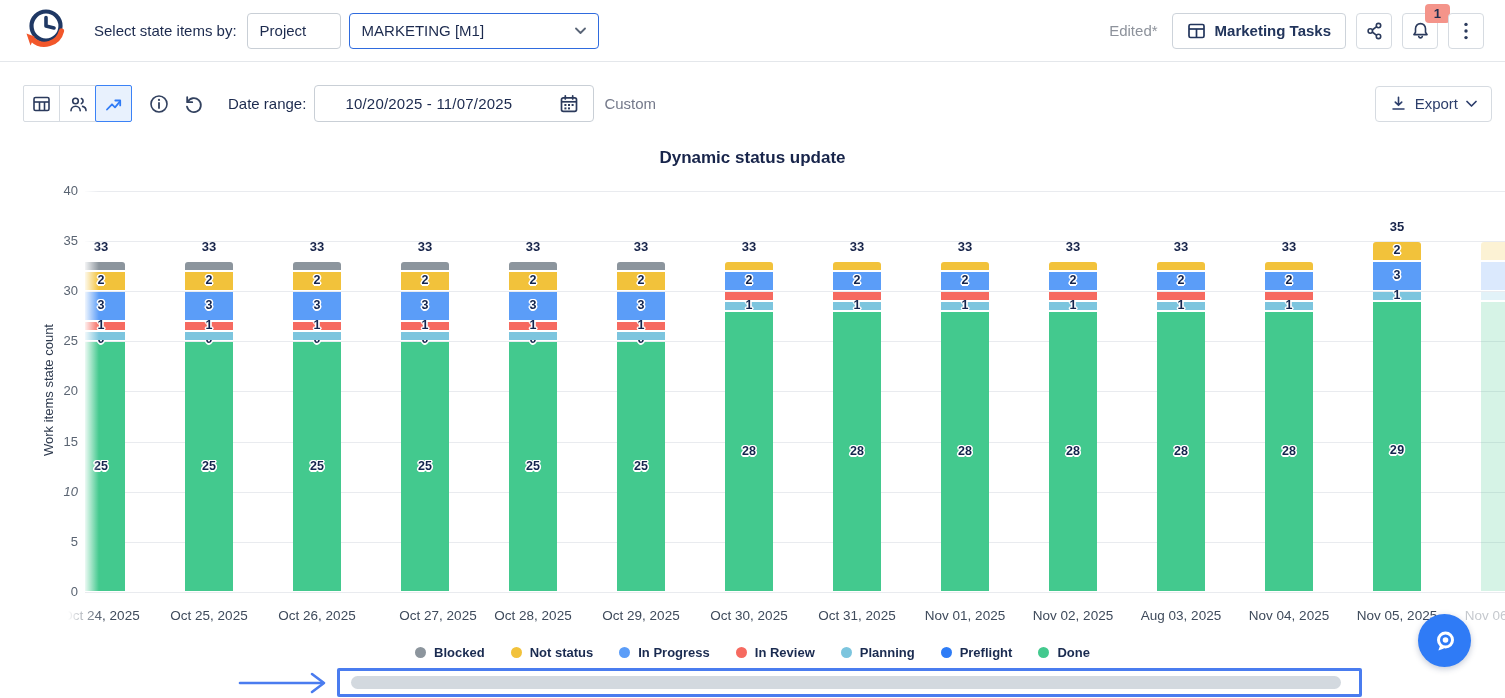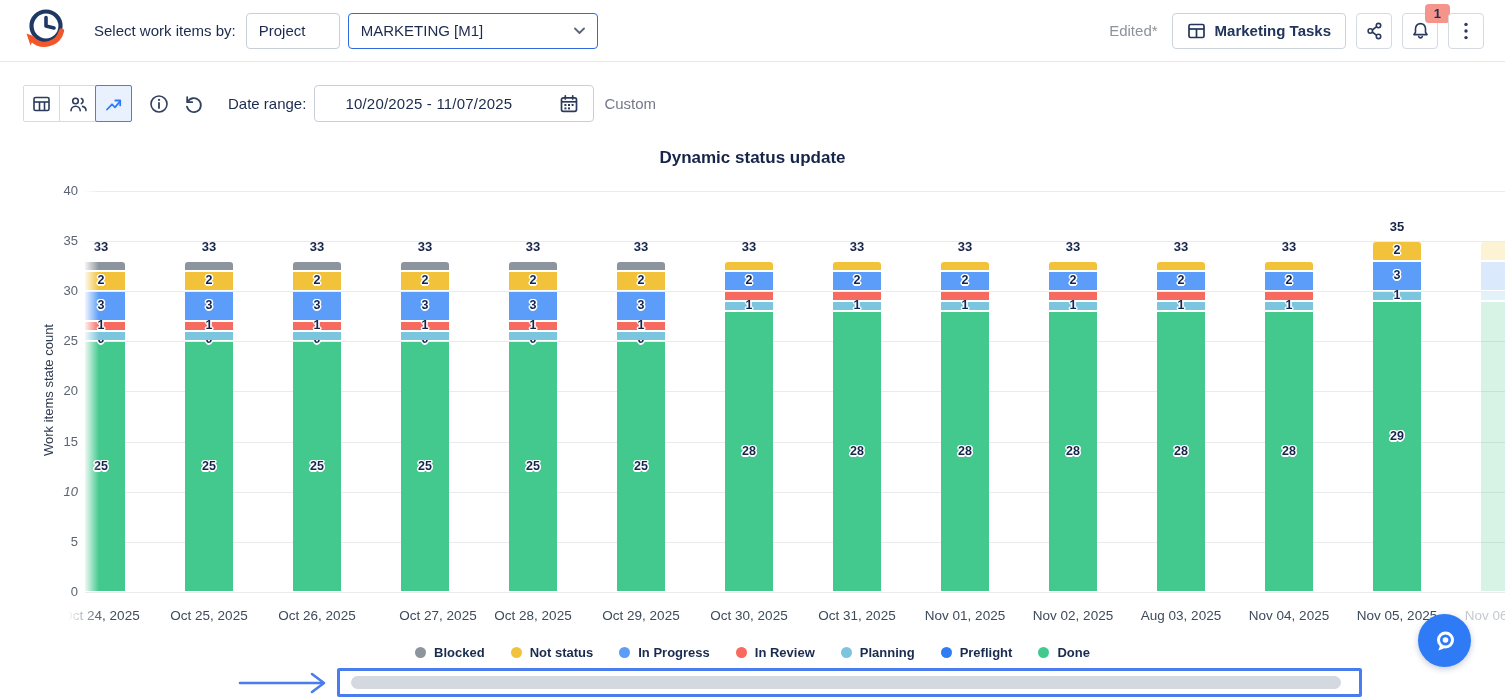--- a/index.html
+++ b/index.html
@@ -82,21 +82,21 @@
 
 <div id="app">
 
   <div class="header">
     <svg class="logo" viewBox="0 0 50 52">
       <circle cx="26" cy="21" r="14.5" fill="none" stroke="#1F3864" stroke-width="4.2"></circle>
       <path d="M26 12.5 V21 L34 23" fill="none" stroke="#1F3864" stroke-width="3.6" stroke-linecap="round" stroke-linejoin="round"></path>
       <path d="M41.5 26 A17.5 17.5 0 0 1 12.5 34.5" fill="none" stroke="#F2572B" stroke-width="5.2" stroke-linecap="round"></path>
       <path d="M6.5 28.5 L14.5 31.5 L10.5 40.5 Z" fill="#F2572B"></path>
     </svg>
-    <div class="hdr-label">Select work items by:</div>
+    <div class="hdr-label">Select state items by:</div>
 
     <div class="select scope">
       <span>Project</span>
       <svg width="11" height="8" viewBox="0 0 11 8">
         <path d="M1 1.5 L5.5 6 L10 1.5" fill="none" stroke="#5A6577" stroke-width="1.8" stroke-linecap="round" stroke-linejoin="round"></path>
       </svg>
     </div>
 
     <div class="select project">
       <span>MARKETING [M1]</span>
@@ -198,20 +198,30 @@
         <rect x="5.4" y="10" width="2" height="2" fill="#2B3A5C"></rect>
           <rect x="9" y="10" width="2" height="2" fill="#2B3A5C"></rect>
           <rect x="12.6" y="10" width="2" height="2" fill="#2B3A5C"></rect>
         <rect x="5.4" y="13.4" width="2" height="2" fill="#2B3A5C"></rect>
           <rect x="9" y="13.4" width="2" height="2" fill="#2B3A5C"></rect>
       </svg>
     </div>
 
     <div class="custom">Custom</div>
 
+    <button class="export-btn">
+      <svg width="17" height="17" viewBox="0 0 18 18">
+        <path d="M9 2.5 v8.2 M5.6 7.5 L9 10.9 L12.4 7.5" fill="none" stroke="#2C3E6B" stroke-width="1.7" stroke-linecap="round" stroke-linejoin="round"></path>
+        <path d="M3.2 14.8 h11.6" stroke="#2C3E6B" stroke-width="1.7" stroke-linecap="round"></path>
+      </svg>
+      <span>Export</span>
+      <svg width="11" height="8" viewBox="0 0 11 8">
+        <path d="M1 1.5 L5.5 6 L10 1.5" fill="none" stroke="#2C3E6B" stroke-width="1.7" stroke-linecap="round" stroke-linejoin="round"></path>
+      </svg>
+    </button>
   </div>
 
   <div class="chart-title">Dynamic status update</div>
   <div class="y-axis-title">Work items state count</div>
 
   <div id="ticks-layer">
       <div class="ytick" style="top: 584px;">0</div>
       <div class="ytick" style="top: 533.85px;">5</div>
       <div class="ytick" style="top: 483.7px; font-style: italic;">10</div>
       <div class="ytick" style="top: 433.55px;">15</div>
@@ -355,21 +365,21 @@
         <div class="seg" style="left: 1180px; width: 48px; top: 127.16px; height: 278.84px; background: rgb(67, 201, 142); opacity: 1;"></div>
         <div class="seg-label" style="left: 1180px; top: 258.58px; opacity: 1;">28</div>
         <div class="seg" style="left: 1180px; width: 48px; top: 117.13px; height: 8.03px; background: rgb(124, 197, 222); opacity: 1;"></div>
         <div class="seg-label" style="left: 1180px; top: 113.145px; opacity: 1;">1</div>
         <div class="seg" style="left: 1180px; width: 48px; top: 107.1px; height: 8.03px; background: rgb(246, 106, 96); opacity: 1;"></div>
         <div class="seg" style="left: 1180px; width: 48px; top: 87.04px; height: 18.06px; background: rgb(91, 157, 248); opacity: 1;"></div>
         <div class="seg-label" style="left: 1180px; top: 88.07px; opacity: 1;">2</div>
         <div class="seg rounded-top" style="left: 1180px; width: 48px; top: 77.01px; height: 8.03px; background: rgb(242, 194, 59); opacity: 1;"></div>
         <div class="bar-total" style="left: 1180px; top: 54.01px;">33</div>
         <div class="seg" style="left: 1288px; width: 48px; top: 117.13px; height: 288.87px; background: rgb(67, 201, 142); opacity: 1;"></div>
-        <div class="seg-label" style="left: 1288px; top: 244px; opacity: 1;">29</div>
+        <div class="seg-label" style="left: 1288px; top: 259px; opacity: 1; font-family: Liberation Mono, monospace;">29</div>
         <div class="seg" style="left: 1288px; width: 48px; top: 107.1px; height: 8.03px; background: rgb(124, 197, 222); opacity: 1;"></div>
         <div class="seg-label" style="left: 1288px; top: 103.115px; opacity: 1;">1</div>
         <div class="seg" style="left: 1288px; width: 48px; top: 77.01px; height: 28.09px; background: rgb(91, 157, 248); opacity: 1;"></div>
         <div class="seg-label" style="left: 1288px; top: 83.055px; opacity: 1;">3</div>
         <div class="seg rounded-top" style="left: 1288px; width: 48px; top: 56.95px; height: 18.06px; background: rgb(242, 194, 59); opacity: 1;"></div>
         <div class="seg-label" style="left: 1288px; top: 57.98px; opacity: 1;">2</div>
         <div class="bar-total" style="left: 1288px; top: 33.95px;">35</div>
         <div class="seg" style="left: 1396px; width: 48px; top: 117.13px; height: 288.87px; background: rgb(67, 201, 142); opacity: 0.22;"></div>
         <div class="seg" style="left: 1396px; width: 48px; top: 107.1px; height: 8.03px; background: rgb(124, 197, 222); opacity: 0.22;"></div>
         <div class="seg" style="left: 1396px; width: 48px; top: 77.01px; height: 28.09px; background: rgb(91, 157, 248); opacity: 0.22;"></div>

